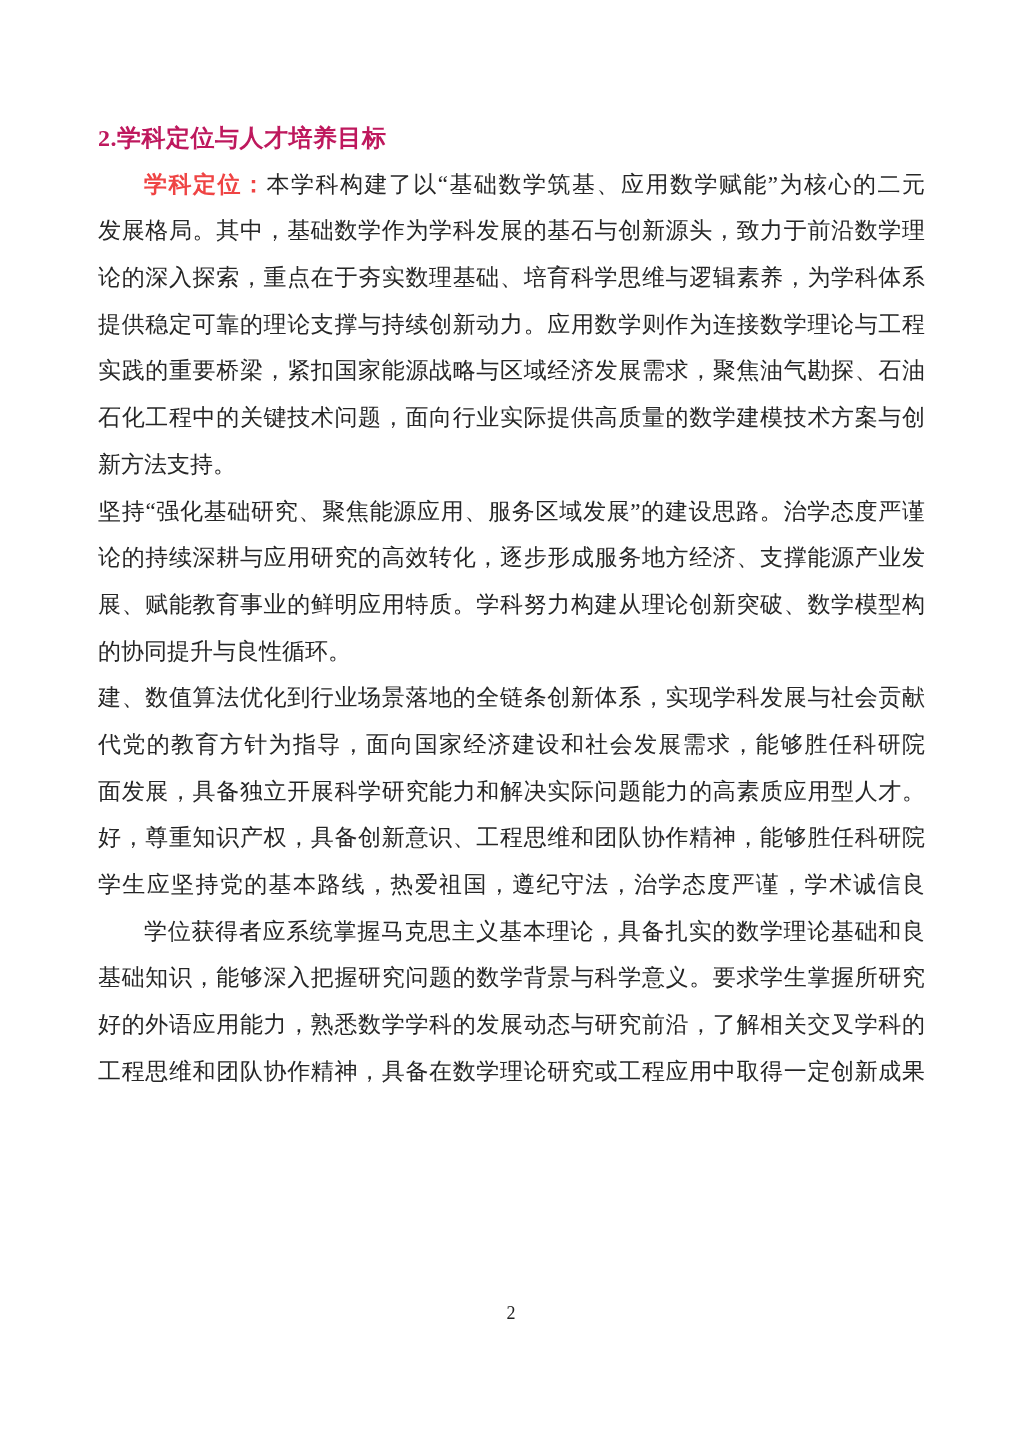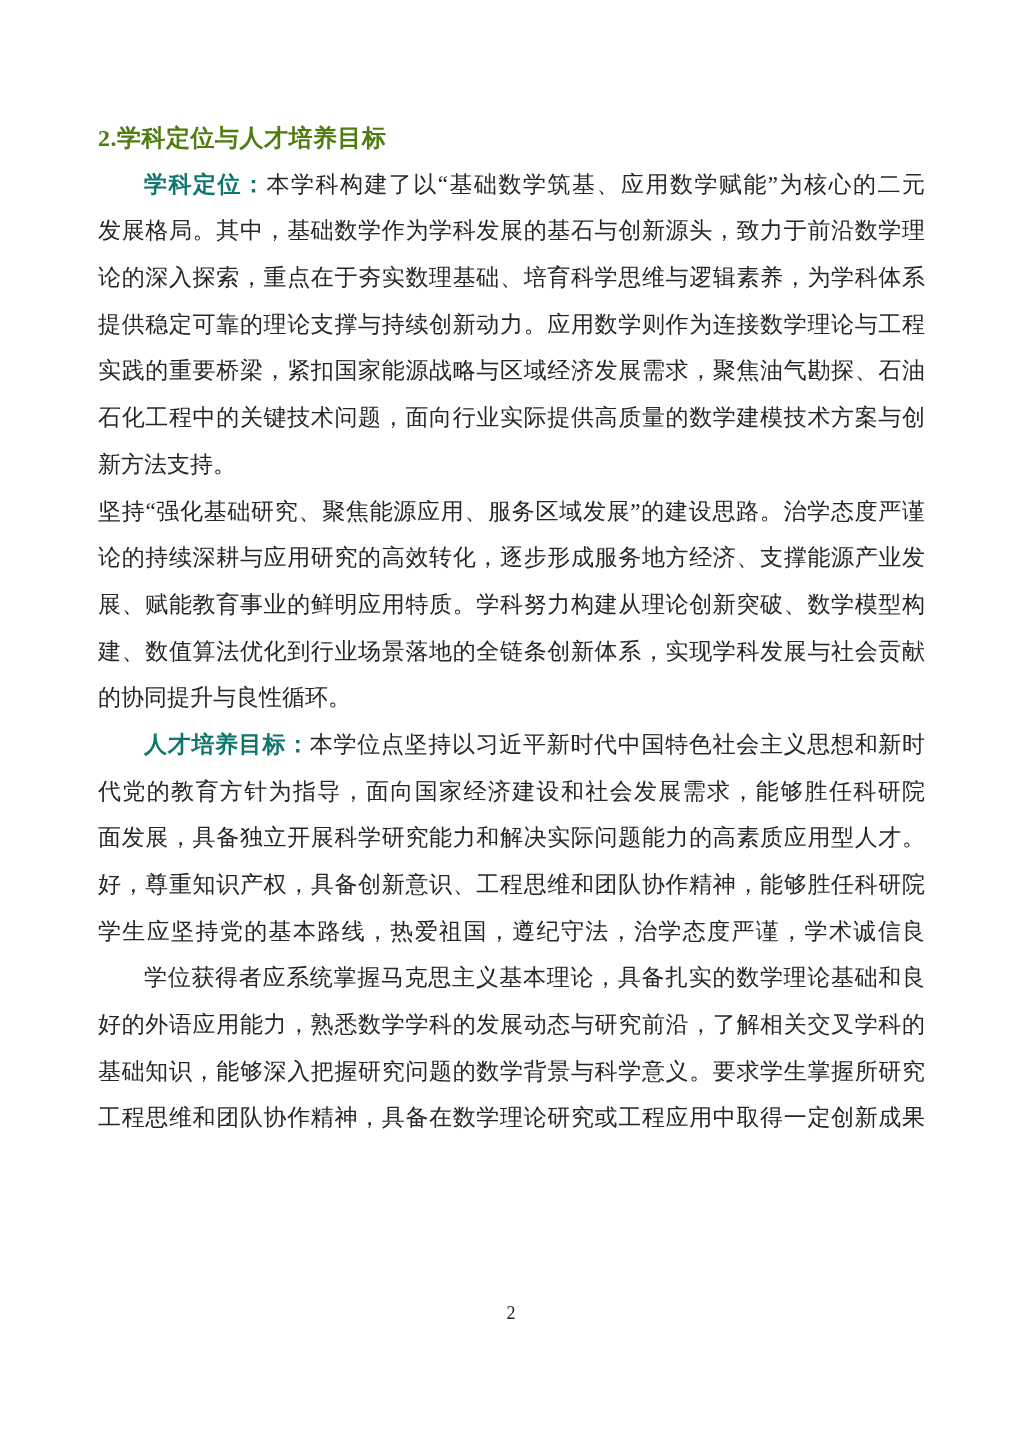--- a/index.html
+++ b/index.html
@@ -20,21 +20,21 @@
     left: 98px;
     top: 115px;
     width: 827px;
     color: #242424;
   }
   .heading {
     font-size: 24px;
     font-weight: 700;
     line-height: 46.7px;
     height: 46.7px;
-    color: #4d7c0f;
+    color: #be185d;
     letter-spacing: 0.5px;
     margin: 0;
     white-space: nowrap;
   }
   .para {
     margin: 0;
   }
   .line {
     font-size: 23px;
     line-height: 46.7px;
@@ -46,21 +46,21 @@
     overflow: hidden;
   }
   .line.last {
     text-align-last: left;
   }
   .line.indent {
     text-indent: 46px;
   }
   .line b {
     font-weight: 700;
-    color: #0f766e;
+    color: #ef4444;
   }
   .page-number {
     position: absolute;
     left: 0;
     top: 1300px;
     width: 100%;
     text-align: center;
     font-size: 18px;
     line-height: 26px;
     color: #222222;
@@ -79,32 +79,31 @@
           <div class="line">论的深入探索，重点在于夯实数理基础、培育科学思维与逻辑素养，为学科体系</div>
           <div class="line">提供稳定可靠的理论支撑与持续创新动力。应用数学则作为连接数学理论与工程</div>
           <div class="line">实践的重要桥梁，紧扣国家能源战略与区域经济发展需求，聚焦油气勘探、石油</div>
           <div class="line">石化工程中的关键技术问题，面向行业实际提供高质量的数学建模技术方案与创</div>
           <div class="line last">新方法支持。</div>
         </div>
         <div class="para">
           <div class="line">坚持“强化基础研究、聚焦能源应用、服务区域发展”的建设思路。治学态度严谨</div>
           <div class="line">论的持续深耕与应用研究的高效转化，逐步形成服务地方经济、支撑能源产业发</div>
           <div class="line">展、赋能教育事业的鲜明应用特质。学科努力构建从理论创新突破、数学模型构</div>
+          <div class="line last">的协同提升与良性循环。</div>
           <div class="line">建、数值算法优化到行业场景落地的全链条创新体系，实现学科发展与社会贡献</div>
-          <div class="line last">的协同提升与良性循环。</div>
         </div>
         <div class="para">
-          <div class="line indent"><b>人才培养目标：</b>本学位点坚持以习近平新时代中国特色社会主义思想和新时</div>
           <div class="line">代党的教育方针为指导，面向国家经济建设和社会发展需求，能够胜任科研院</div>
           <div class="line">面发展，具备独立开展科学研究能力和解决实际问题能力的高素质应用型人才。</div>
           <div class="line">好，尊重知识产权，具备创新意识、工程思维和团队协作精神，能够胜任科研院</div>
           <div class="line">学生应坚持党的基本路线，热爱祖国，遵纪守法，治学态度严谨，学术诚信良</div>
         </div>
         <div class="para">
           <div class="line indent">学位获得者应系统掌握马克思主义基本理论，具备扎实的数学理论基础和良</div>
+          <div class="line">基础知识，能够深入把握研究问题的数学背景与科学意义。要求学生掌握所研究</div>
           <div class="line">好的外语应用能力，熟悉数学学科的发展动态与研究前沿，了解相关交叉学科的</div>
-          <div class="line">基础知识，能够深入把握研究问题的数学背景与科学意义。要求学生掌握所研究</div>
           <div class="line">工程思维和团队协作精神，具备在数学理论研究或工程应用中取得一定创新成果的</div>
         </div>
       </div>
   </div>
   <div class="page-number">2</div>
 </div>
 
 </body></html>

